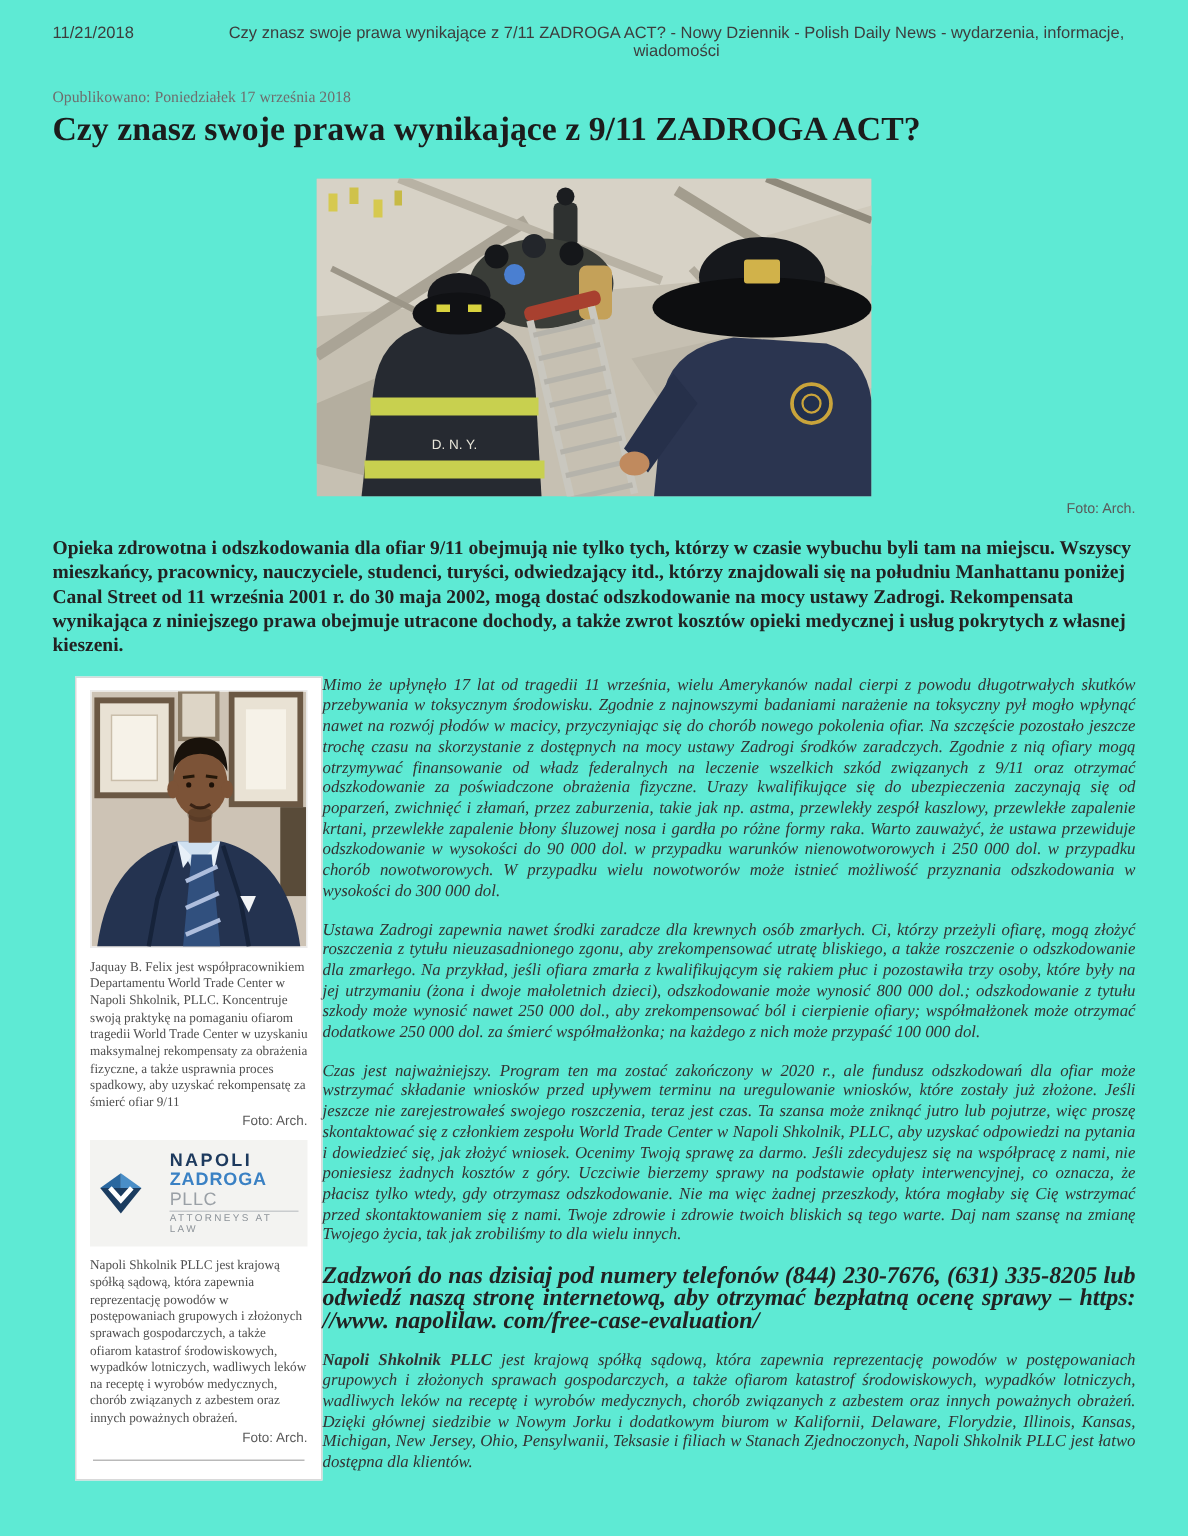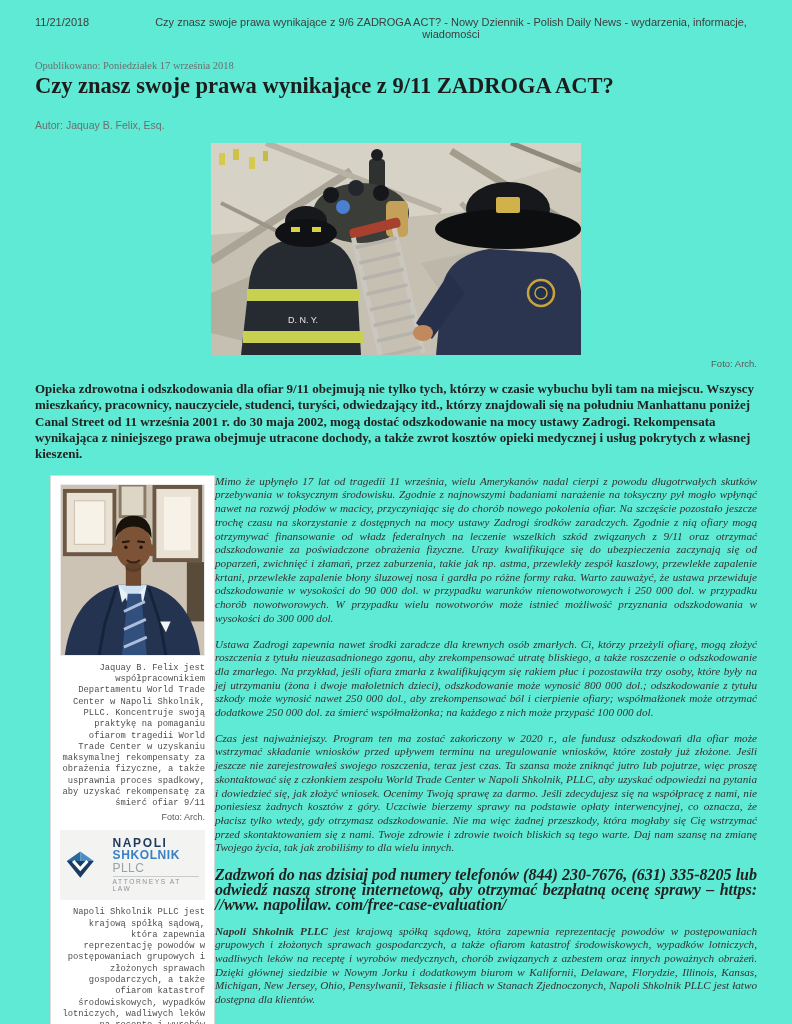--- a/index.html
+++ b/index.html
@@ -16,22 +16,22 @@
   .author{font-family:"Liberation Sans",sans-serif;font-size:10.5px;color:#6e6e6e;margin-bottom:12px;}
   .hero{margin-left:176px;width:370px;height:212px;}
   .hero svg{display:block;width:100%;height:100%;}
   .credit{font-family:"Liberation Sans",sans-serif;font-size:9.5px;color:#5a5a5a;text-align:right;}
   .credit-main{margin:3px 0 12px 0;}
   .lead{font-weight:bold;font-size:13px;line-height:16.4px;color:#222;margin:0 0 12px 0;}
   .columns{display:flex;align-items:flex-start;}
   .sidebar{flex:0 0 180px;width:180px;box-sizing:border-box;padding-left:15px;}
   .side-box{border:1px solid #d9d9d9;background:#fff;padding:8px 9px 10px 9px;}
   .portrait{display:block;width:100%;height:172px;border:1px solid #ececec;box-sizing:border-box;}
-  .side-caption{font-family:Liberation Mono, monospace;font-size:8.8px;line-height:11.3px;
-        color:#4f4f4f;margin:7px 0 1px 0;text-align:right;}
+  .side-caption{font-family:Liberation Serif, serif;font-size:8.8px;line-height:11.3px;
+        color:#4f4f4f;margin:7px 0 1px 0;}
   .side-credit{font-family:"Liberation Sans",sans-serif;font-size:9px;color:#5a5a5a;
         text-align:right;margin:2px 0 8px 0;}
   .logo-wrap{background:#f3f3f1;padding:7px 6px;display:flex;align-items:center;gap:18px;}
   .logo-text{font-family:"Liberation Sans",sans-serif;line-height:1.05;}
   .logo-line1{font-weight:bold;font-size:12px;letter-spacing:1.6px;color:#1d3a5e;}
   .logo-line2{font-size:12px;}
   .logo-shk{font-weight:bold;color:#3a81c4;letter-spacing:.6px;}
   .logo-pllc{color:#9aa0a6;letter-spacing:.4px;}
   .logo-line3{font-size:6.6px;letter-spacing:1.6px;color:#8d9399;margin-top:2px;
         border-top:1px solid #c9ccce;padding-top:2px;}
@@ -45,28 +45,27 @@
         justify-content:space-between;font-family:"Liberation Sans",sans-serif;
         font-size:10.5px;color:#4c4c4c;}
 </style>
 </head>
 <body>
 
 <div class="page">
 
   <div class="print-header">
     <span class="print-date">11/21/2018</span>
-    <span class="print-title">Czy znasz swoje prawa wynikające z 9/6 ZADROGA ACT? - Nowy Dziennik - Polish Daily News - wydarzenia, informacje, wiadomości</span>
+    <span class="print-title">Czy znasz swoje prawa wynikające z 7/11 ZADROGA ACT? - Nowy Dziennik - Polish Daily News - wydarzenia, informacje, wiadomości</span>
   </div>
 
   <div class="content">
 
     <div class="published">Opublikowano: Poniedziałek 17 września 2018</div>
     <h1>Czy znasz swoje prawa wynikające z 9/11 ZADROGA ACT?</h1>
-    <div class="author">Autor: Jaquay B. Felix, Esq.</div>
 
     <div class="hero">
       <svg viewBox="0 0 370 212" preserveAspectRatio="none">
         <rect width="370" height="212" fill="#c6c0b2"></rect>
         <polygon points="0,0 370,0 370,58 0,92" fill="#d7d2c6"></polygon>
         <polygon points="300,38 370,18 370,140 318,118" fill="#cfc9bb"></polygon>
         <polygon points="0,150 70,120 120,160 40,200 0,190" fill="#b4ae9f"></polygon>
         <polygon points="210,120 300,100 340,150 250,180" fill="#bdb7a9"></polygon>
         <line x1="0" y1="118" x2="140" y2="28" stroke="#aaa496" stroke-width="8"></line>
         <line x1="55" y1="0" x2="230" y2="68" stroke="#b8b2a4" stroke-width="6"></line>
@@ -161,21 +160,21 @@
 
           <div class="logo-wrap">
             <svg width="34" height="34" viewBox="0 0 36 36">
               <polygon points="18,1 18,13 1,13" fill="#2a679f"></polygon>
               <polygon points="18,1 35,13 18,13" fill="#4a8ec7"></polygon>
               <polygon points="1,13 35,13 18,34" fill="#1b3c60"></polygon>
               <polyline points="9,13 18,23 27,13" fill="none" stroke="#ffffff" stroke-width="4"></polyline>
             </svg>
             <div class="logo-text">
               <div class="logo-line1">NAPOLI</div>
-              <div class="logo-line2"><span class="logo-shk">SHKOLNIK</span><span class="logo-pllc"> PLLC</span></div>
+              <div class="logo-line2"><span class="logo-shk">ZADROGA</span><span class="logo-pllc"> PLLC</span></div>
               <div class="logo-line3">ATTORNEYS AT LAW</div>
             </div>
           </div>
           <p class="side-caption">Napoli Shkolnik PLLC jest krajową spółką sądową, która zapewnia reprezentację powodów w postępowaniach grupowych i złożonych sprawach gospodarczych, a także ofiarom katastrof środowiskowych, wypadków lotniczych, wadliwych leków na receptę i wyrobów medycznych, chorób związanych z azbestem oraz innych poważnych obrażeń.</p>
           <div class="side-credit">Foto: Arch.</div>
           <hr class="side-divider">
         </div>
       </aside>
 
       <div class="main-col">

